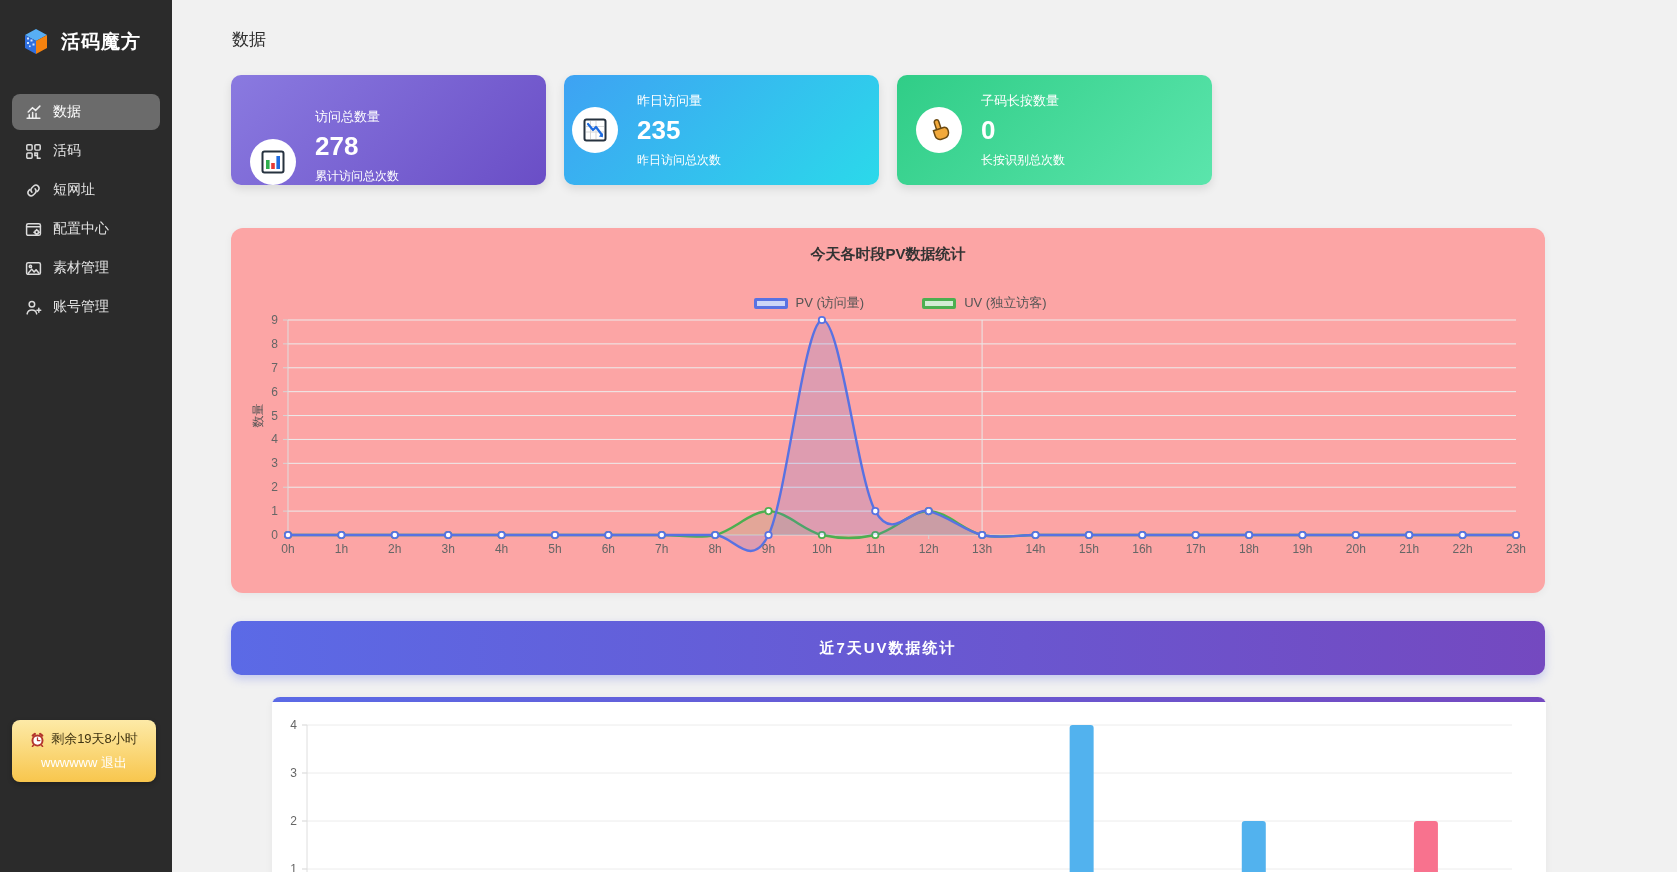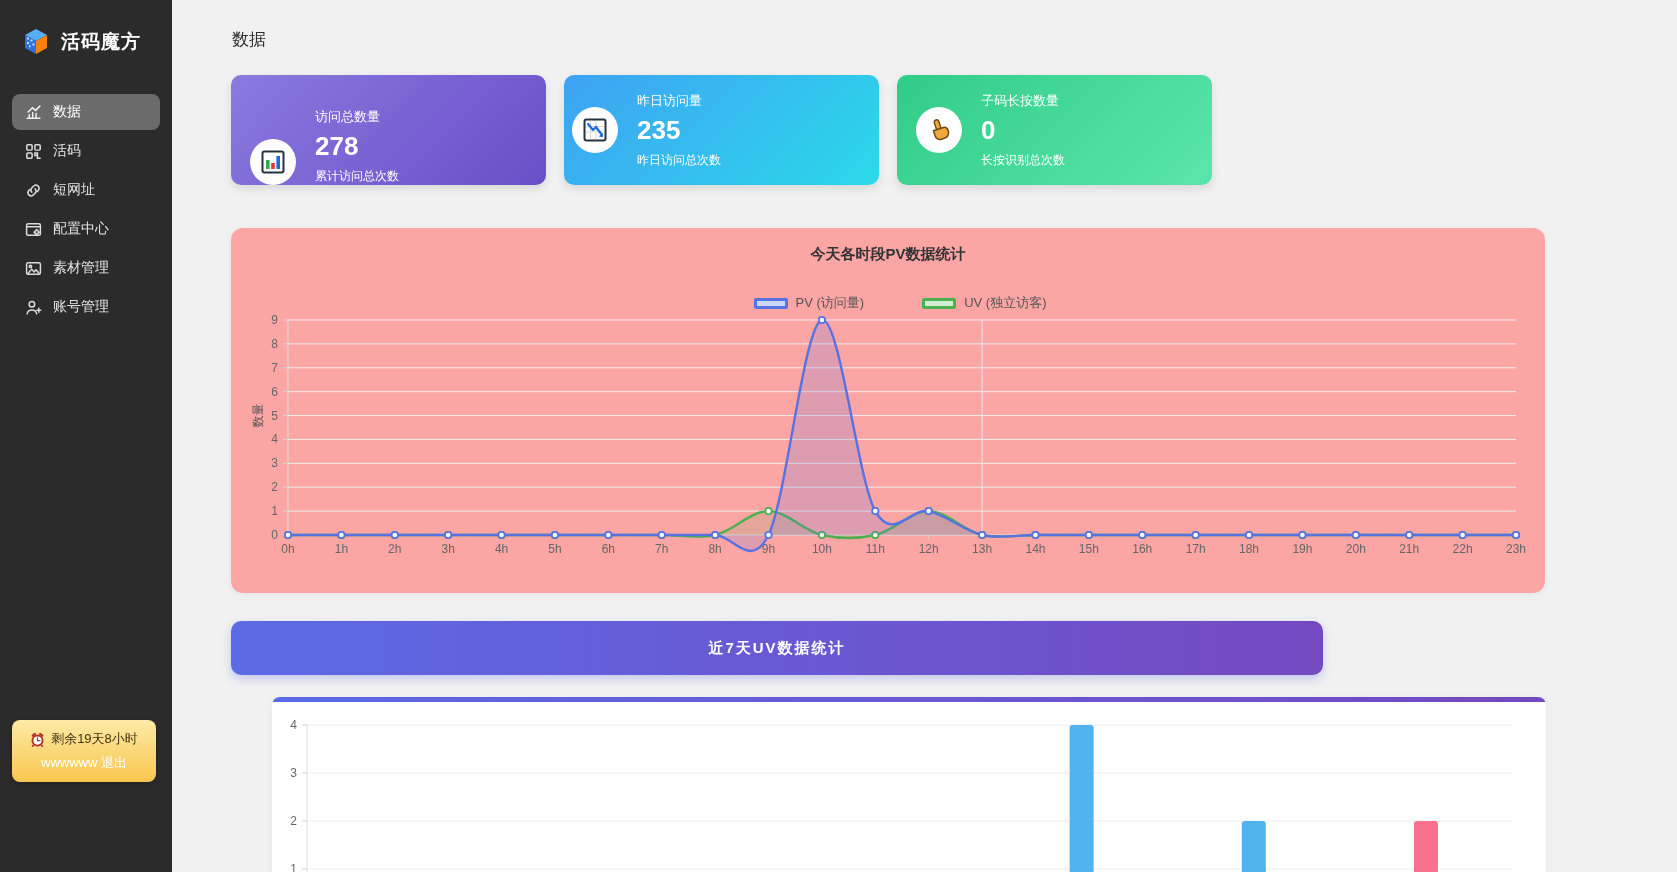--- a/index.html
+++ b/index.html
@@ -38,21 +38,21 @@
   .stat-info .s { font-size:12px; }
   
   .chart-card { margin-top:43px; width:1314px; background:#fca5a5; border-radius:12px; height:365px;
     box-shadow:0 2px 8px rgba(0,0,0,.05); padding-top:17px; }
   .chart-title { text-align:center; font-size:15px; font-weight:bold; color:#333; }
   .legend { display:flex; justify-content:center; align-items:center; gap:34px; margin-top:30px; }
   .legend-item { display:flex; align-items:center; gap:8px; font-size:13px; color:#555; cursor:pointer;padding-left:24px; }
   .legend-box { width:34px; height:11px; border:3px solid; border-radius:2px; }
   #pv-chart svg { display:block; }
   
-  .uv-header { margin-top:28px; width:1092px; height:54px; border-radius:10px; display:flex;
+  .uv-header { margin-top:28px; width:1314px; height:54px; border-radius:10px; display:flex;
     align-items:center; justify-content:center; color:#fff; font-size:15px; font-weight:bold;
     letter-spacing:2px; box-shadow:0 4px 10px rgba(91,106,230,.30); }
   .bar-card { margin:22px 0 0 41px; width:1274px; border-radius:8px 8px 0 0; overflow:hidden;
     background:#fff; box-shadow:0 2px 8px rgba(0,0,0,.05); }
   .bar-line { height:5px; }
   svg text { font-family:"Liberation Sans","DejaVu Sans",sans-serif; }
 </style>
 </head>
 <body>
 

